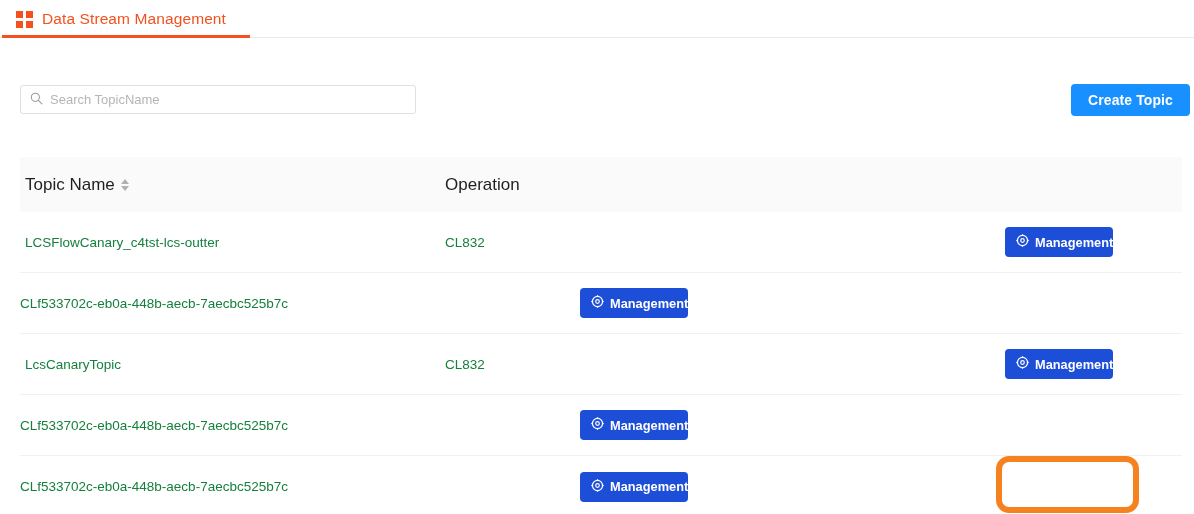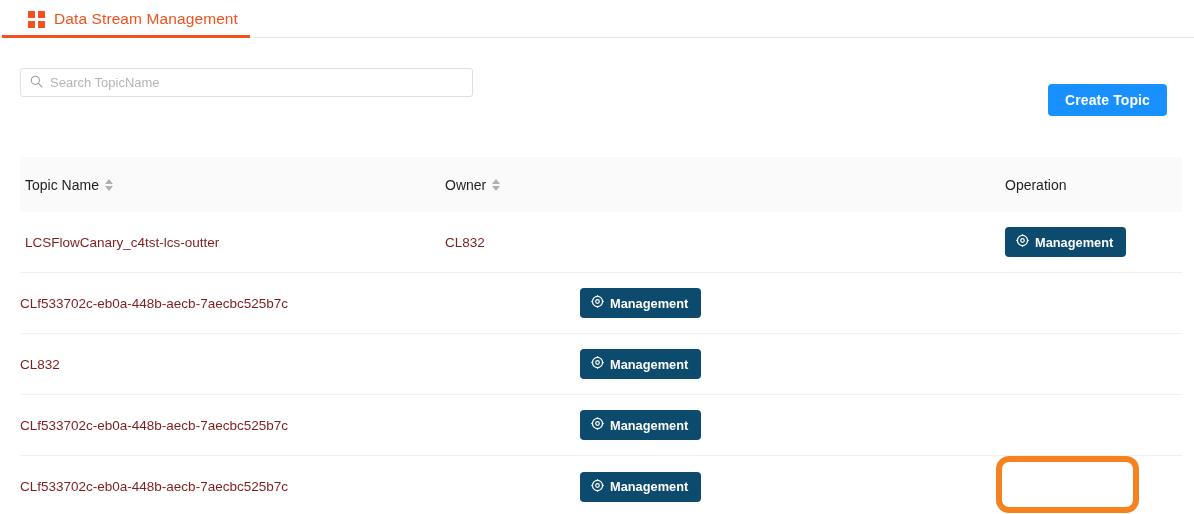--- a/index.html
+++ b/index.html
@@ -15,21 +15,21 @@
 
   
   .tabbar {
     position: relative;
     height: 38px;
     border-bottom: 1px solid #e8e8e8;
     background: #ffffff;
   }
   .tab {
     position: absolute;
-    left: 14px;
+    left: 2px;
     top: 0;
     height: 38px;
     width: 248px;
     display: flex;
     align-items: center;
     gap: 9px;
     padding-left: 14px;
     cursor: pointer;
   }
   .tab-underline {
@@ -64,22 +64,22 @@
 
   
   .toolbar {
     position: relative;
     height: 78px;
     padding: 0 12px;
   }
   .search-box {
     position: absolute;
     left: 20px;
-    top: 68px;
-    width: 453px;
+    top: 85px;
+    width: 396px;
     height: 29px;
     border: 1px solid #e0e0e0;
     border-radius: 3px;
     background: #ffffff;
     display: flex;
     align-items: center;
     padding: 0 9px;
     gap: 7px;
   }
   .search-icon { flex: 0 0 auto; display: block; }
@@ -90,21 +90,21 @@
     font-family: "Liberation Sans", sans-serif;
     font-size: 13px;
     color: #333;
     background: transparent;
     padding: 0;
   }
   .search-input::placeholder { color: #b5b5b5; }
 
   .create-btn {
     position: absolute;
-    right: 27px;
+    right: 4px;
     top: 84px;
     height: 32px;
     padding: 0 17px;
     background: #1890ff;
     color: #ffffff;
     border: none;
     border-radius: 4px;
     font-family: "Liberation Sans", sans-serif;
     font-size: 14px;
     font-weight: bold;
@@ -131,29 +131,29 @@
     height: 61px;
     border-bottom: 1px solid #f0f0f0;
     position: relative;
   }
   .tr:last-child { border-bottom: none; }
   .col-name  { width: 425px; padding-left: 5px; }
   .col-owner { width: 560px; }
   .col-op    { width: 172px; display: flex; justify-content: flex-start; }
 
   .th {
-    font-size: 14px;
+    font-size: 17px;
     color: #1f1f1f;
     display: flex;
     align-items: center;
     gap: 6px;
   }
   .td {
     font-size: 13.5px;
-    color: #7f1d1d;
+    color: #15803d;
   }
 
   .sorter {
     display: inline-flex;
     flex-direction: column;
     justify-content: center;
     gap: 2px;
     cursor: pointer;
   }
   .sorter i { display: block; width: 0; height: 0; }
@@ -166,22 +166,22 @@
     border-left: 4.5px solid transparent;
     border-right: 4.5px solid transparent;
     border-top: 5px solid #b0b0b0;
   }
 
   .mgmt-btn {
     display: inline-flex;
     align-items: center;
     gap: 6px;
     height: 30px;
-    padding: 0 13px 0 11px;
-    background: #0c4a6e;
+    padding: 0 0 0 11px;
+    background: #1d4ed8;
     color: #ffffff;
     border: none;
     border-radius: 4px;
     font-family: "Liberation Sans", sans-serif;
     font-size: 12.8px;
     font-weight: bold;
     cursor: pointer;
     white-space: nowrap;
   }
   .gear-icon { flex: 0 0 auto; display: block; }
@@ -234,29 +234,20 @@
   <div class="thead">
     <div class="col-name">
       <span class="th">
         <span>Topic Name</span>
         <span class="sorter">
           <i class="up"></i>
             <i class="down"></i>
         </span>
       </span>
     </div>
-    <div class="col-owner">
-      <span class="th">
-        <span>Owner</span>
-        <span class="sorter">
-          <i class="up"></i>
-            <i class="down"></i>
-        </span>
-      </span>
-    </div>
     <div class="col-op">
       <span class="th">Operation</span>
     </div>
   </div>
 
   <div class="tr">
     <div class="col-name td">LCSFlowCanary_c4tst-lcs-outter</div>
     <div class="col-owner td">CL832</div>
     <div class="col-op">
       <button class="mgmt-btn">
@@ -288,20 +279,21 @@
             <rect x="0.3" y="7.2" width="2.2" height="1.6" fill="#ffffff"></rect>
             <rect x="13.5" y="7.2" width="2.2" height="1.6" fill="#ffffff"></rect>
           </svg>
         </span>
         <span>Management</span>
       </button>
     </div>
   </div>
 
   <div class="tr">
+    <div class="col-name td">LcsCanaryTopic</div>
     <div class="col-owner td">CL832</div>
     <div class="col-op">
       <button class="mgmt-btn">
         <span class="gear-icon">
           <svg width="13" height="13" viewBox="0 0 16 16">
             <circle cx="8" cy="8" r="6.2" fill="none" stroke="#ffffff" stroke-width="1.5"></circle>
             <circle cx="8" cy="8" r="2.2" fill="none" stroke="#ffffff" stroke-width="1.5"></circle>
             <rect x="7.2" y="0.3" width="1.6" height="2.2" fill="#ffffff"></rect>
             <rect x="7.2" y="13.5" width="1.6" height="2.2" fill="#ffffff"></rect>
             <rect x="0.3" y="7.2" width="2.2" height="1.6" fill="#ffffff"></rect>

